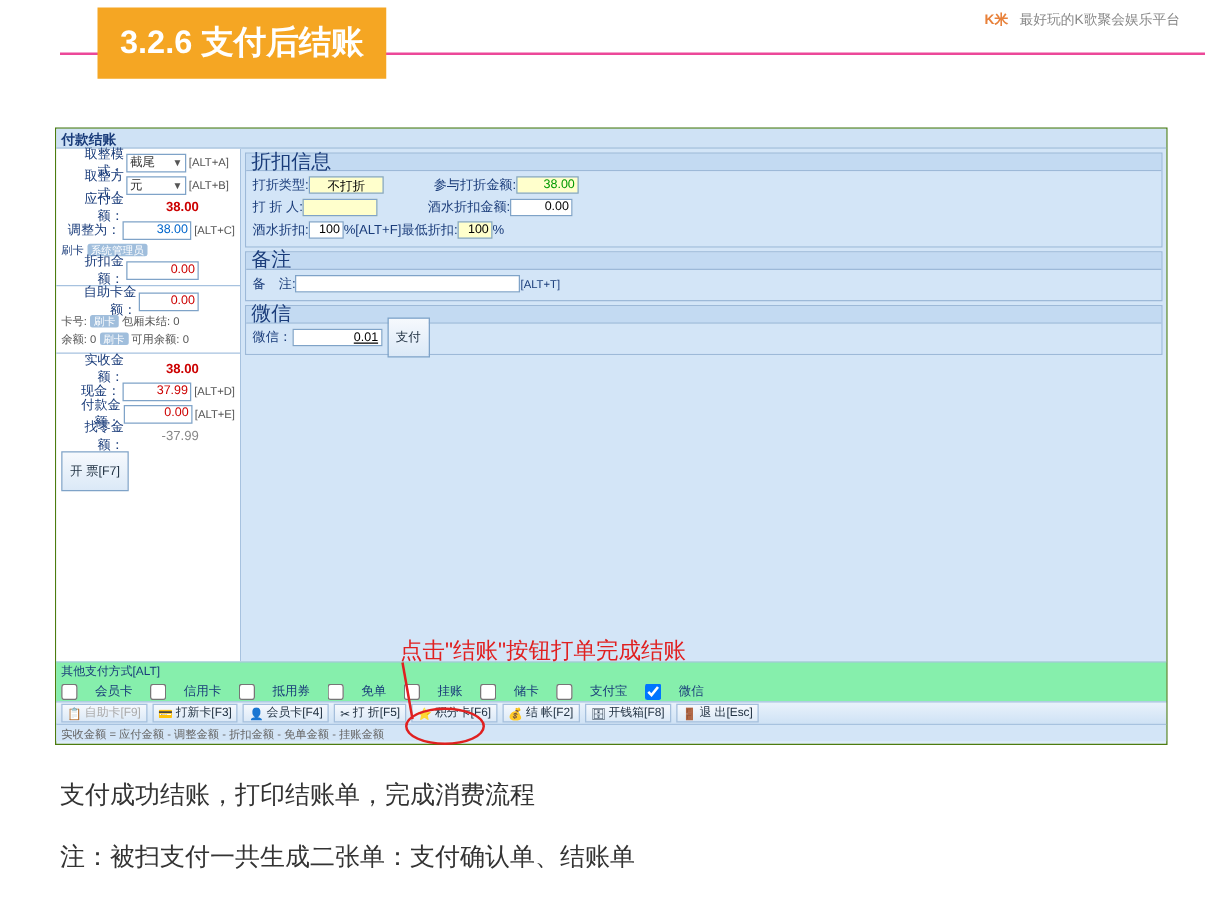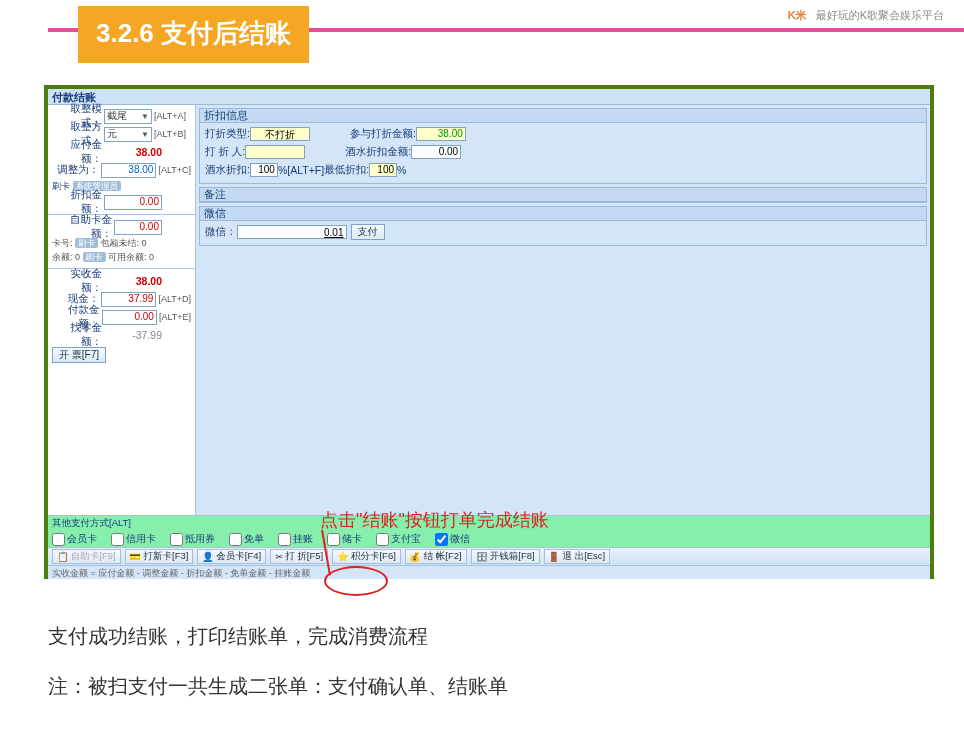--- a/index.html
+++ b/index.html
@@ -1,52 +1,52 @@
 <!DOCTYPE html>
 <html><head>
 <meta charset="utf-8">
 <style>
   * { box-sizing: border-box; margin: 0; padding: 0; }
   body { font-family: "Microsoft YaHei", Arial, sans-serif; background: #fff; width: 964px; height: 731px; position: relative; }
-  .top-bar { height: 32px; border-bottom: 4px solid #ec4899; position: relative; margin-left: 48px; }
+  .top-bar { height: 44px; border-bottom: 2px solid #ec4899; position: relative; margin-left: 48px; }
   .top-right { position: absolute; right: 20px; top: 8px; font-size: 11px; color: #888; }
   .top-right .logo { color: #e8813a; font-weight: bold; margin-right: 6px; }
   .title-block { position: absolute; left: 78px; top: 6px; background: #f5a623; color: #fff; padding: 10px 18px 12px 18px; font-size: 26px; font-weight: bold; }
-  .app-window { position: absolute; left: 44px; top: 85px; width: 890px; height: 494px; background: #dfeefa; border: 4px solid #4d7c0f; font-size: 11px; }
+  .app-window { position: absolute; left: 44px; top: 102px; width: 890px; height: 494px; background: #dfeefa; border: 1px solid #4d7c0f; font-size: 11px; }
   .win-titlebar { height: 16px; background: #cfe2f5; border-bottom: 1px solid #9db9d8; color: #1a3c7a; font-weight: bold; padding: 1px 4px; font-size: 11px; }
   .header-row { height: 18px; background: #d4e6f7; border-bottom: 1px solid #a7c2df; display: flex; font-size: 11px; }
   .header-row .lbl { padding: 2px 4px; color: #1a3c7a; font-weight: bold; }
   .header-row .room-lbl { width: 148px; border-right: 1px solid #a7c2df; }
   .main-area { display: flex; height: 410px; }
   .left-col { width: 148px; background: #ffffff; border-right: 1px solid #a7c2df; padding: 3px 4px; font-size: 10.5px; }
   .row { display: flex; align-items: center; margin-bottom: 2px; height: 16px; }
   .row .l { width: 52px; color: #1a3c7a; text-align: right; padding-right: 2px; font-size: 10.5px; }
   .row .sel { width: 48px; height: 15px; background: #fff; border: 1px solid #7fa3c8; font-size: 10px; padding: 0 2px; color: #333; display:flex; align-items:center; justify-content:space-between;}
   .row .sel .arr { font-size:8px; color:#555;}
   .row .hint { font-size: 9px; color: #555; margin-left: 2px; }
   .row .val { width: 58px; text-align: right; font-size: 10.5px; }
   .row .val.red { color: #c00; font-weight: bold; }
   .row .val.gray { color: #888; }
   .row .inp { width: 58px; height: 15px; background: #fff; border: 1px solid #7fa3c8; text-align: right; padding-right: 2px; font-size: 10px; }
   .sep { height: 1px; background: #a7c2df; margin: 4px -4px; }
   .tag-row { font-size: 9px; color: #555; margin: 1px 0; }
   .tag-row .tag { background: #a0bedc; color: #fff; padding: 0 3px; border-radius: 2px; font-size: 8.5px; }
   .right-col { flex: 1; background: #d3e5f7; }
   .group { border: 1px solid #9db9d8; margin: 3px; }
-  .group-h { height: 14px; background: #c3daf2; border-bottom: 1px solid #9db9d8; color: #1a3c7a; font-size: 11px; padding: 0 4px; display:flex; align-items:center;}
+  .group-h { height: 14px; background: #c3daf2; border-bottom: 1px solid #9db9d8; color: #1a3c7a; font-size: 16px; padding: 0 4px; display:flex; align-items:center;}
   .group-b { padding: 3px 5px; font-size: 10.5px; background: #d3e5f7; }
   .gline { display: flex; align-items: center; margin-bottom: 2px; height: 16px; }
   .gline .gl { color: #1a3c7a; font-size: 10.5px; }
   .gline .ginp { height: 14px; background: #fff; border: 1px solid #7fa3c8; padding: 0 2px; font-size: 10px; text-align: right; }
   .gline .ginp.yellow { background: #ffffcc; text-align: center; }
-  .btn-s { height: 16px; background: linear-gradient(#f6f9fd,#dbe9f7); border: 1px solid #7fa3c8; font-size: 10px; padding: 0 6px; color: #234; cursor: pointer; }
+  .btn-s { height: 32px; background: linear-gradient(#f6f9fd,#dbe9f7); border: 1px solid #7fa3c8; font-size: 10px; padding: 0 6px; color: #234; cursor: pointer; }
   .other-pay { height: 32px; border-top: 1px solid #a7c2df; background: #86efac; padding: 1px 4px; font-size: 10px; }
   .other-pay .t { color: #1a3c7a; font-size: 9.5px; }
   .cb-row { display: flex; gap: 14px; margin-top: 2px; }
-  .cb-row label { font-size: 10px; color: #1a3c7a; display: flex; align-items: center; gap: 2px; }
+  .cb-row label { font-size: 10px; color: #1a3c7a; display: flex; align-items: center; gap: 14px; }
   .action-bar { height: 18px; background: linear-gradient(#e9f2fb,#cfe2f5); border-top: 1px solid #a7c2df; display: flex; align-items: center; gap: 4px; padding: 0 4px; font-size: 10px; }
   .abtn { height: 15px; background: linear-gradient(#f6f9fd,#dbe9f7); border: 1px solid #a5bfdc; font-size: 9.5px; padding: 0 4px; color: #234; display: flex; align-items: center; gap: 2px; cursor: pointer; }
   .abtn.dis { color: #aaa; }
   .status-foot { height: 14px; background: #d3e5f7; border-top: 1px solid #a7c2df; font-size: 9px; color: #666; padding: 1px 4px; }
   .callout { position: absolute; left: 320px; top: 508px; color: #e02020; font-size: 18px; }
   .ellipse { position: absolute; left: 324px; top: 566px; width: 64px; height: 30px; border: 2px solid #e02020; border-radius: 50%; pointer-events: none; }
   .line { position: absolute; left: 321px; top: 530px; width: 2px; height: 46px; background: #e02020; transform: rotate(-10deg); transform-origin: top; }
   .bottom-text { position: absolute; left: 48px; top: 618px; font-size: 20px; color: #333; line-height: 1.8; }
 </style>
 </head>
@@ -150,28 +150,35 @@
             <span class="gl">%[ALT+F]</span>
             <span class="gl">最低折扣:</span>
             <span class="ginp yellow" style="width:28px;text-align:right">100</span>
             <span class="gl">%</span>
           </div>
         </div>
       </div>
 
       <div class="group">
         <div class="group-h">备注</div>
+        <div class="group-b">
+          <div class="gline">
+            <span class="gl">备　注:</span>
+            <input class="ginp" style="width: 180px; text-align: left;">
+            <span class="gl" style="font-size:9px">[ALT+T]</span>
+          </div>
+        </div>
       </div>
 
       <div class="group">
         <div class="group-h">微信</div>
         <div class="group-b">
           <div class="gline">
             <span class="gl">微信：</span>
-            <input class="ginp" style="width: 110px; text-decoration: underline;" value="0.01">
+            <input class="ginp" style="width: 72px; text-decoration: underline;" value="0.01">
             <button class="btn-s" style="margin-left:4px">支付</button>
           </div>
         </div>
       </div>
     </div>
   </div>
 
   <div class="other-pay">
     <div class="t">其他支付方式[ALT]</div>
     <div class="cb-row">

